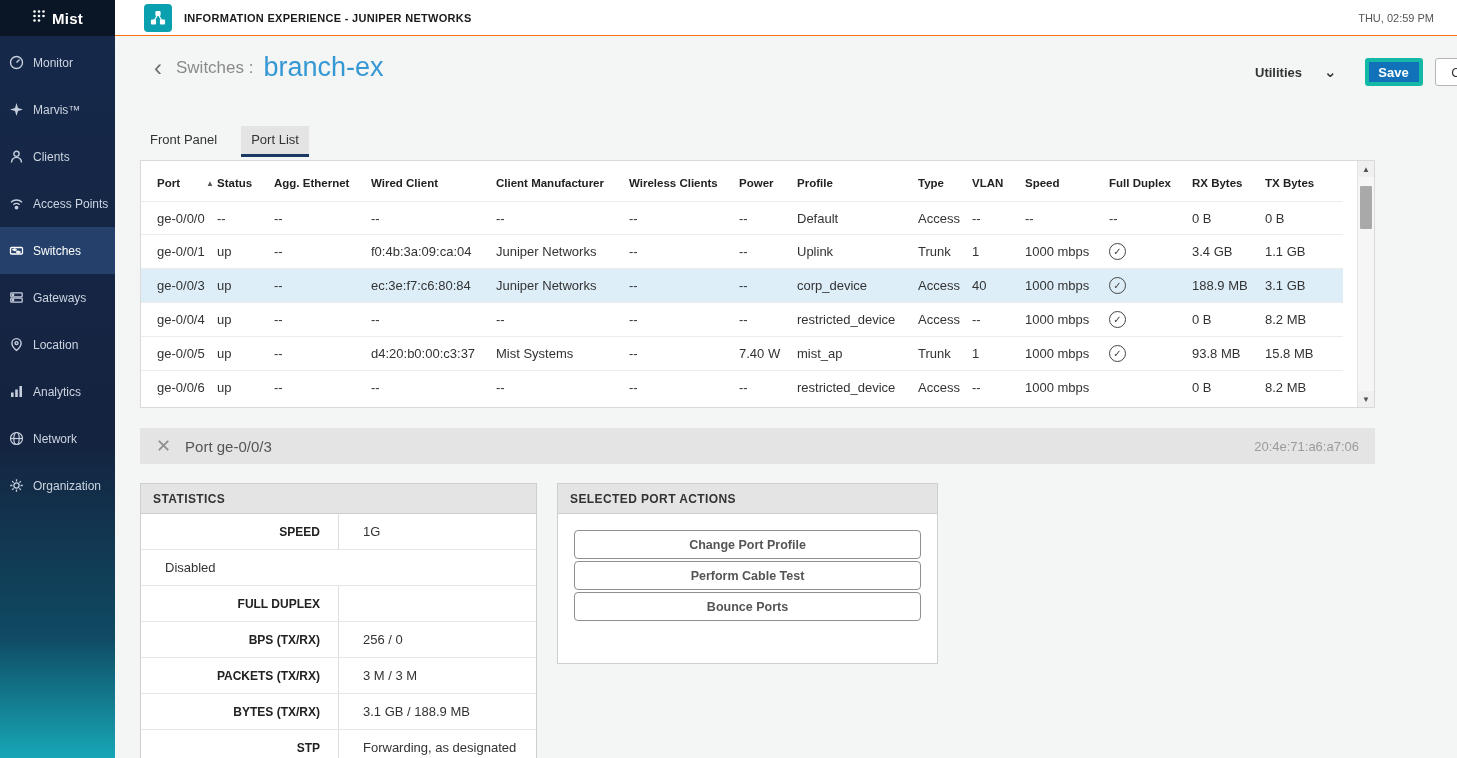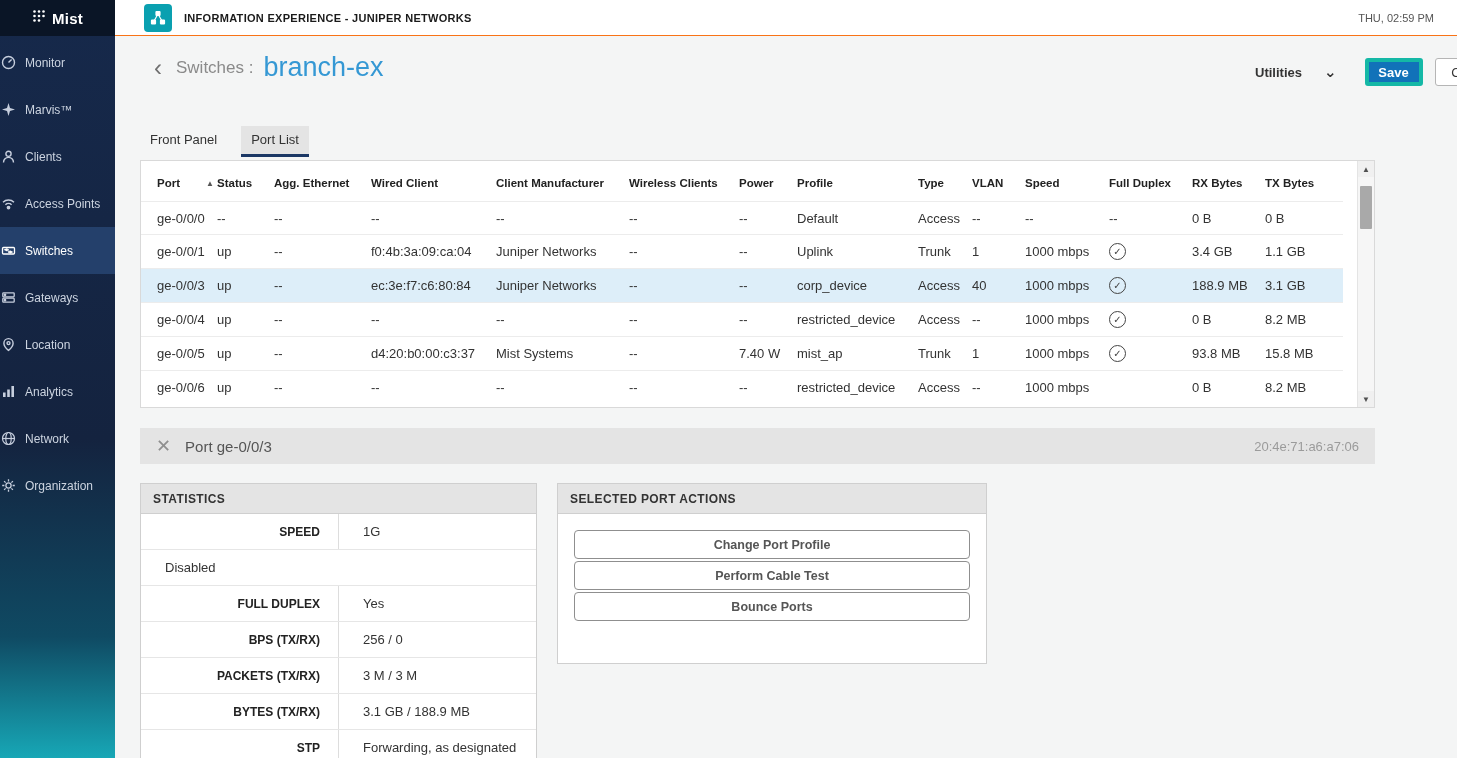--- a/index.html
+++ b/index.html
@@ -6,21 +6,21 @@
   html,body { width:1457px; height:758px; overflow:hidden; }
   body { font-family:"Liberation Sans","DejaVu Sans",sans-serif; background:#f4f5f5; }
   #app { position:relative; width:1457px; height:758px; overflow:hidden; }
 
   
   .sidebar { position:absolute; left:0; top:0; width:115px; height:758px;
     background:linear-gradient(180deg,#16294b 0%,#14233f 58%,#0f4a63 84%,#17a7b6 100%); z-index:5; }
   .logo-block { height:36px; background:#0a1526; display:flex; align-items:center; justify-content:center; gap:6px; }
   .logo-text { color:#fff; font-size:15px; font-weight:700; letter-spacing:.3px; }
   .nav { padding-top:3px; }
-  .nav-item { height:47px; display:flex; align-items:center; gap:9px; 
+  .nav-item { height:47px; display:flex; align-items:center; gap:9px; padding-left:8px;
     color:#ccd4e0; font-size:12px; cursor:pointer; }
   .nav-item.active { background:#24406b; color:#ffffff; }
   .nav-icon { width:16px; height:16px; display:flex; align-items:center; justify-content:center; flex:0 0 16px; }
   .nav-icon svg { display:block; }
 
   
   .topbar { position:absolute; left:115px; top:0; width:1342px; height:36px; background:#ffffff;
     border-bottom:1px solid #f97316; display:flex; align-items:center; }
   .app-icon { width:28px; height:28px; margin-left:29px; background:#0aa0b0; border-radius:4px;
     display:flex; align-items:center; justify-content:center; }
@@ -75,21 +75,21 @@
   .detail-mac { margin-left:auto; font-size:13px; color:#9b9b9b; }
 
   .panel { position:absolute; background:#fff; border:1px solid #cfcfcf; }
   .panel-head { height:30px; background:#e4e4e4; border-bottom:1px solid #cfcfcf; display:flex; align-items:center;
     padding:0 12px; font-size:12px; font-weight:700; color:#333; letter-spacing:.4px; }
   .stats-panel { left:140px; top:483px; width:397px; height:292px; }
   .stat-row { display:flex; height:36px; border-bottom:1px solid #e6e6e6; }
   .stat-label { width:198px; border-right:1px solid #ddd; display:flex; align-items:center; justify-content:flex-end;
     padding-right:18px; font-size:12px; font-weight:700; color:#222; }
   .stat-value { flex:1; display:flex; align-items:center; padding-left:24px; font-size:13px; color:#333; }
-  .actions-panel { left:557px; top:483px; width:430px; height:181px; }
+  .actions-panel { left:557px; top:483px; width:381px; height:181px; }
   .actions-body { padding:16px; }
   .action-btn { display:block; width:100%; height:29px; margin-bottom:2px; background:#fff; border:1px solid #8f8f8f;
     border-radius:4px; font-size:12.5px; font-weight:700; color:#555; font-family:inherit; cursor:pointer; }
   .action-btn:last-child { margin-bottom:0; }
 </style>
 </head>
 <body>
 
 <div id="app">
 
@@ -397,21 +397,20 @@
     <div class="panel-head">STATISTICS</div>
     <div class="stat-row">
       <div class="stat-label">SPEED</div>
       <div class="stat-value">1G</div>
     </div>
     <div class="stat-row">
       <div class="stat-value">Disabled</div>
     </div>
     <div class="stat-row">
       <div class="stat-label">FULL DUPLEX</div>
-      <div class="stat-value">Yes</div>
     </div>
     <div class="stat-row">
       <div class="stat-label">BPS (TX/RX)</div>
       <div class="stat-value">256 / 0</div>
     </div>
     <div class="stat-row">
       <div class="stat-label">PACKETS (TX/RX)</div>
       <div class="stat-value">3 M / 3 M</div>
     </div>
     <div class="stat-row">

